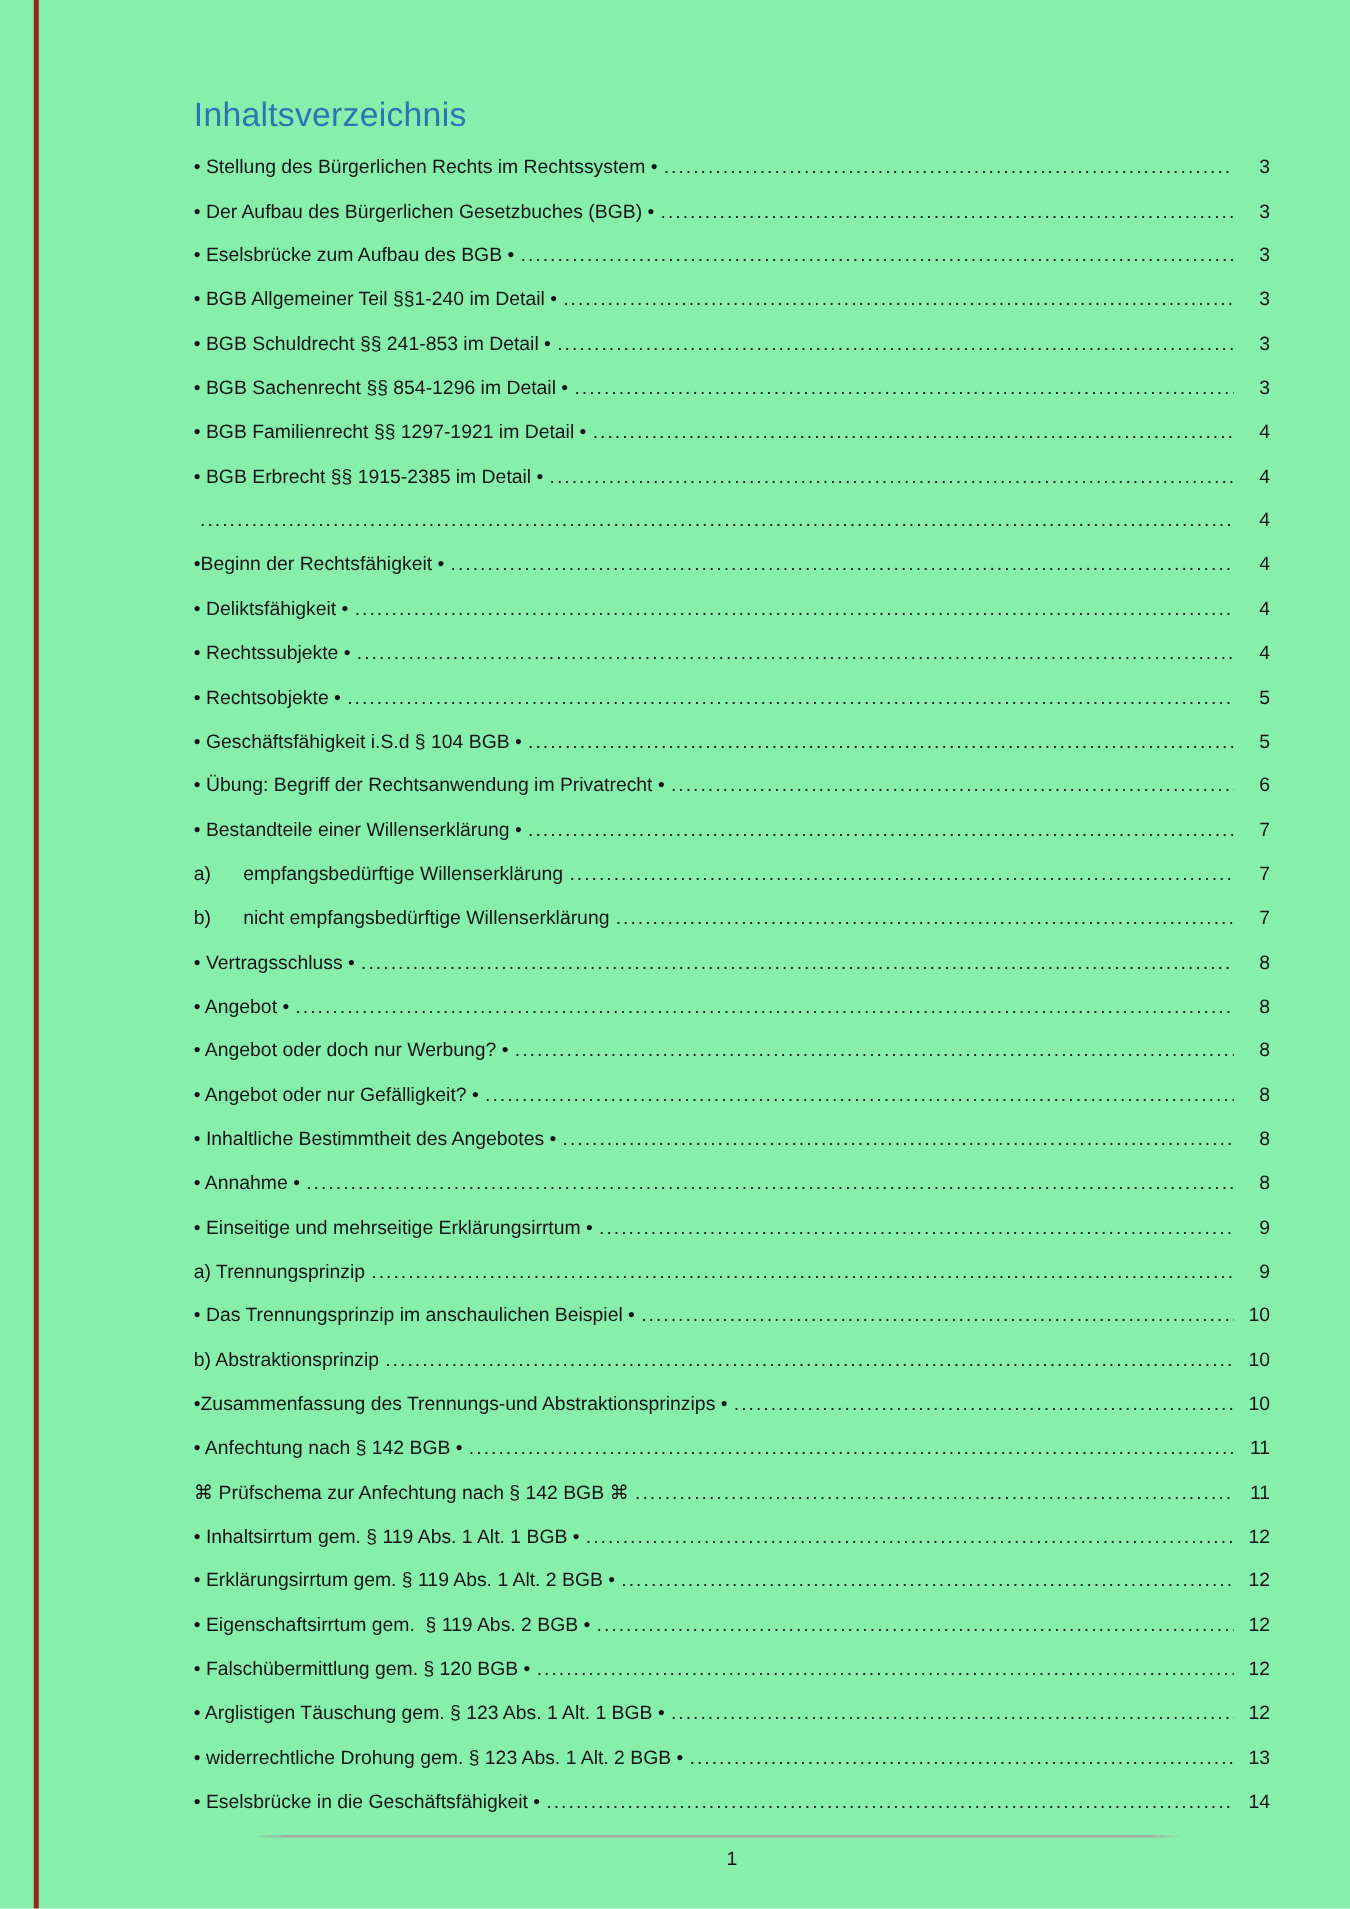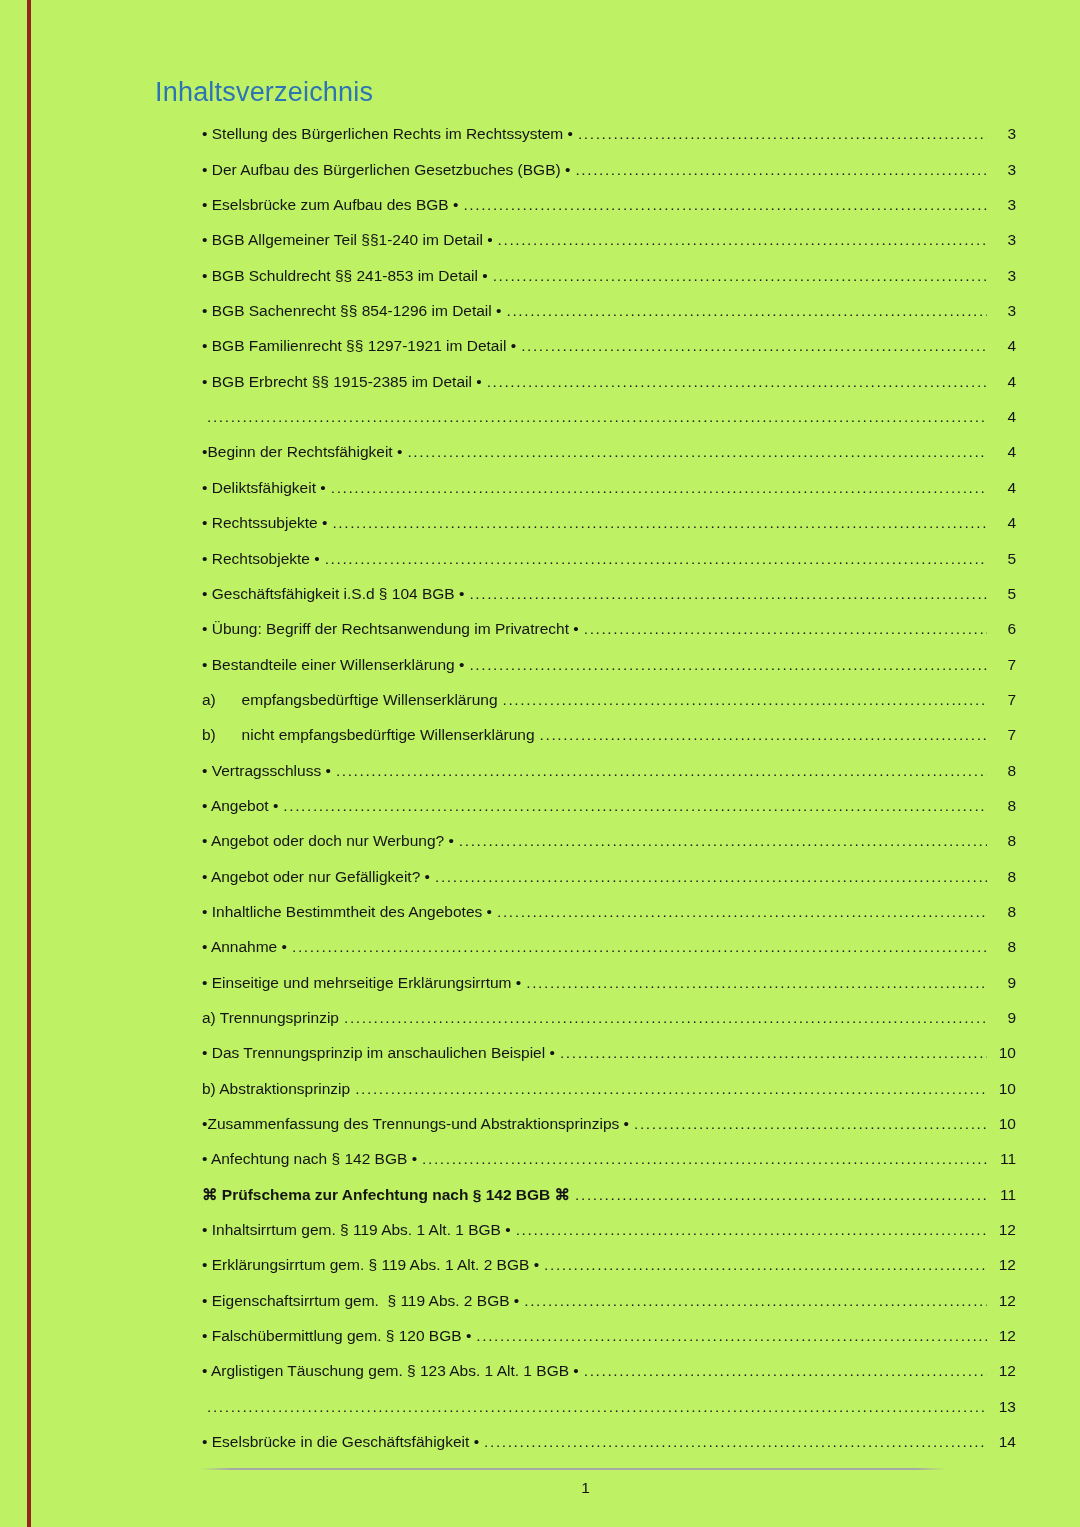--- a/index.html
+++ b/index.html
@@ -5,21 +5,21 @@
   * { margin: 0; padding: 0; box-sizing: border-box; }
   html, body { background: #ffffff; }
   body {
     font-family: "Liberation Sans", sans-serif;
     width: 1080px;
   }
   .page {
     position: relative;
     width: 1080px;
     height: 1527px;
-    background: #bef264;
+    background: #86efac;
     overflow: hidden;
   }
   .margin-line {
     position: absolute;
     left: 27px;
     top: 0;
     width: 4px;
     height: 100%;
     background: var(--margin-red, #962720);
   }
@@ -37,24 +37,23 @@
     margin-bottom: 8px;
     letter-spacing: 0.2px;
   }
   .toc-list { width: 100%; }
   .toc-row {
     display: flex;
     align-items: baseline;
     line-height: 35.35px;
     font-size: 15.5px;
     color: #141414;
-    margin-left: 47px;
   }
   .toc-label { white-space: pre; }
-  .toc-row.bold .toc-label { font-weight: 700; }
+  .toc-row.bold .toc-label { font-weight: 400; }
   .toc-dots {
     flex: 1;
     overflow: hidden;
     white-space: nowrap;
     letter-spacing: 1.6px;
     margin: 0 3px 0 5px;
     color: #1a1a1a;
   }
   .toc-page {
     min-width: 26px;
@@ -259,20 +258,21 @@
           <span class="toc-label">• Falschübermittlung gem. § 120 BGB •</span>
           <span class="toc-dots">................................................................................................................................................................................................................................................................................................................................................................................................................</span>
           <span class="toc-page">12</span>
         </div>
         <div class="toc-row">
           <span class="toc-label">• Arglistigen Täuschung gem. § 123 Abs. 1 Alt. 1 BGB •</span>
           <span class="toc-dots">................................................................................................................................................................................................................................................................................................................................................................................................................</span>
           <span class="toc-page">12</span>
         </div>
         <div class="toc-row">
+          <span class="toc-label">• widerrechtliche Drohung gem. § 123 Abs. 1 Alt. 2 BGB •</span>
           <span class="toc-dots">................................................................................................................................................................................................................................................................................................................................................................................................................</span>
           <span class="toc-page">13</span>
         </div>
         <div class="toc-row">
           <span class="toc-label">• Eselsbrücke in die Geschäftsfähigkeit •</span>
           <span class="toc-dots">................................................................................................................................................................................................................................................................................................................................................................................................................</span>
           <span class="toc-page">14</span>
         </div>
       </div>
     <div class="footer">

